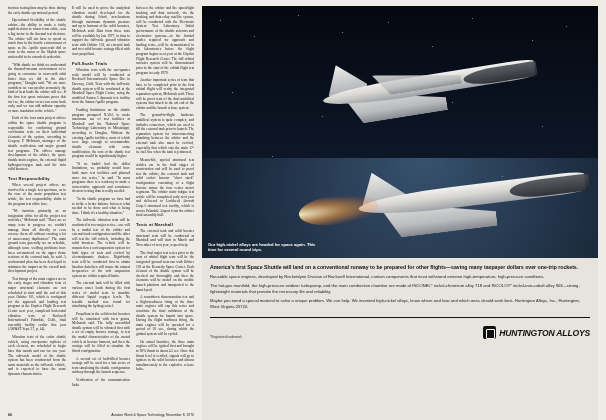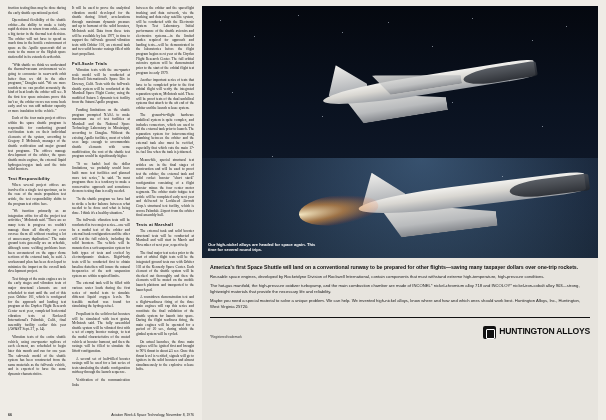--- a/index.html
+++ b/index.html
@@ -114,21 +114,21 @@
   .ad-text p{margin:0 0 3px 0;}
   .ad-foot{
     margin-top:2px;
     display:flex;align-items:flex-end;justify-content:space-between;
   }
   .tm{
     font-family:"Liberation Sans", sans-serif;
     font-size:3.2px;color:#333;
   }
   .logo{
-    display:flex;align-items:flex-start;gap:3px;
+    display:flex;align-items:center;gap:3px;font-style:italic;
   }
   .logo .mark{
     width:13px;height:13px;border-radius:2px;
     background:#111;
     position:relative;
   }
   .logo .mark:before{
     content:"";position:absolute;left:3px;top:2.5px;width:7px;height:8px;
     border:1.4px solid #fff;border-radius:1px;
   }

